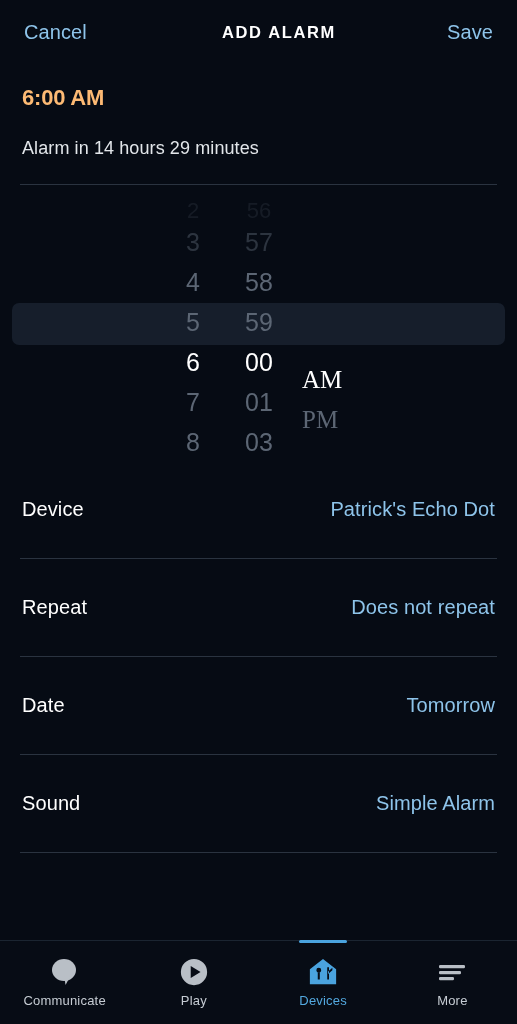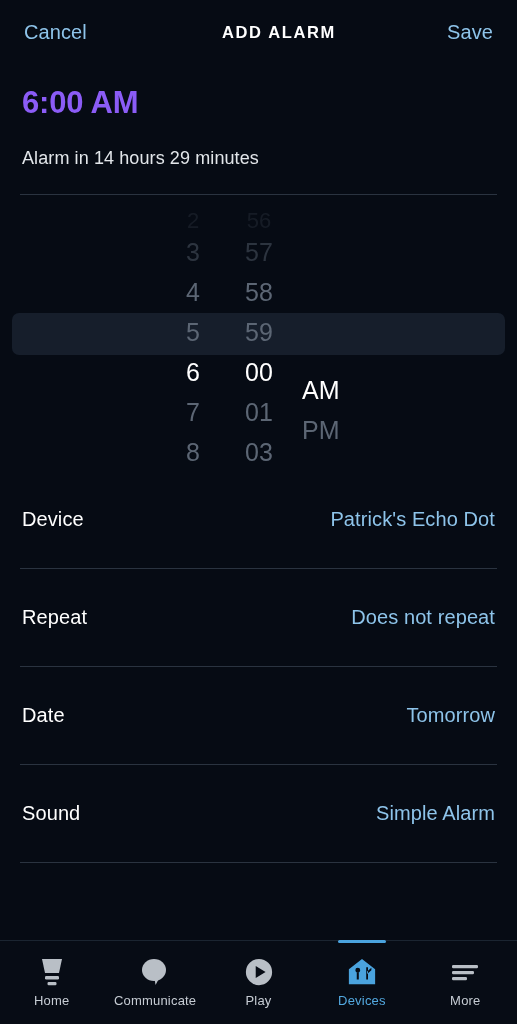--- a/index.html
+++ b/index.html
@@ -43,24 +43,24 @@
     letter-spacing: 1.6px;
     color: #ffffff;
     margin-left: 24px;
   }
 
   
   .summary {
     padding: 22px 22px 0 22px;
   }
   .big-time {
-    font-size: 31px;
+    font-size: 22px;
     font-weight: bold;
     letter-spacing: -0.2px;
-    color: #8b5cf6;
+    color: #fdba74;
     line-height: 1.1;
   }
   .subtitle {
     margin-top: 28px;
     font-size: 18px;
     color: #e2e6ea;
     letter-spacing: 0.1px;
   }
 
   .hr {
@@ -99,21 +99,21 @@
     width: 66px;
     display: flex;
     flex-direction: column;
     align-items: center;
     justify-content: flex-start;
     padding-top: 7px;
     box-sizing: border-box;
   }
   .col.col-hour { width: 66px; }
   .col.col-min  { width: 66px; }
-  .col.col-mer  { width: 86px; align-items: flex-start; padding-left: 10px; }
+  .col.col-mer  { width: 86px; align-items: flex-start; padding-left: 10px; font-family: Liberation Serif, serif; }
 
   .cell {
     height: 40px;
     line-height: 40px;
     font-size: 25px;
     color: #5c6674;
     text-align: center;
     width: 100%;
   }
   .col-mer .cell { text-align: left; }
@@ -271,30 +271,20 @@
 
   <div class="row">
     <span class="row-label">Sound</span>
     <span class="row-value">Simple Alarm</span>
   </div>
   <div class="row-sep"></div>
 </div>
 
 <div class="navbar">
 
-  <div class="nav-item">
-    <div class="nav-icon">
-      <svg width="32" height="30" viewBox="0 0 32 30">
-        <path d="M6 2 L26 2 L23 16 L9 16 Z" fill="#b9bfc6"></path>
-        <rect x="9" y="19" width="14" height="3.4" rx="1.2" fill="#b9bfc6"></rect>
-        <rect x="11.5" y="25" width="9" height="3.2" rx="1.2" fill="#b9bfc6"></rect>
-      </svg>
-    </div>
-    <div class="nav-label">Home</div>
-  </div>
 
   <div class="nav-item">
     <div class="nav-icon">
       <svg width="32" height="30" viewBox="0 0 32 30">
         <ellipse cx="15" cy="13" rx="12" ry="11" fill="#b9bfc6"></ellipse>
         <path d="M15 18 L22 18 L16.5 28 Z" fill="#b9bfc6"></path>
       </svg>
     </div>
     <div class="nav-label">Communicate</div>
   </div>

